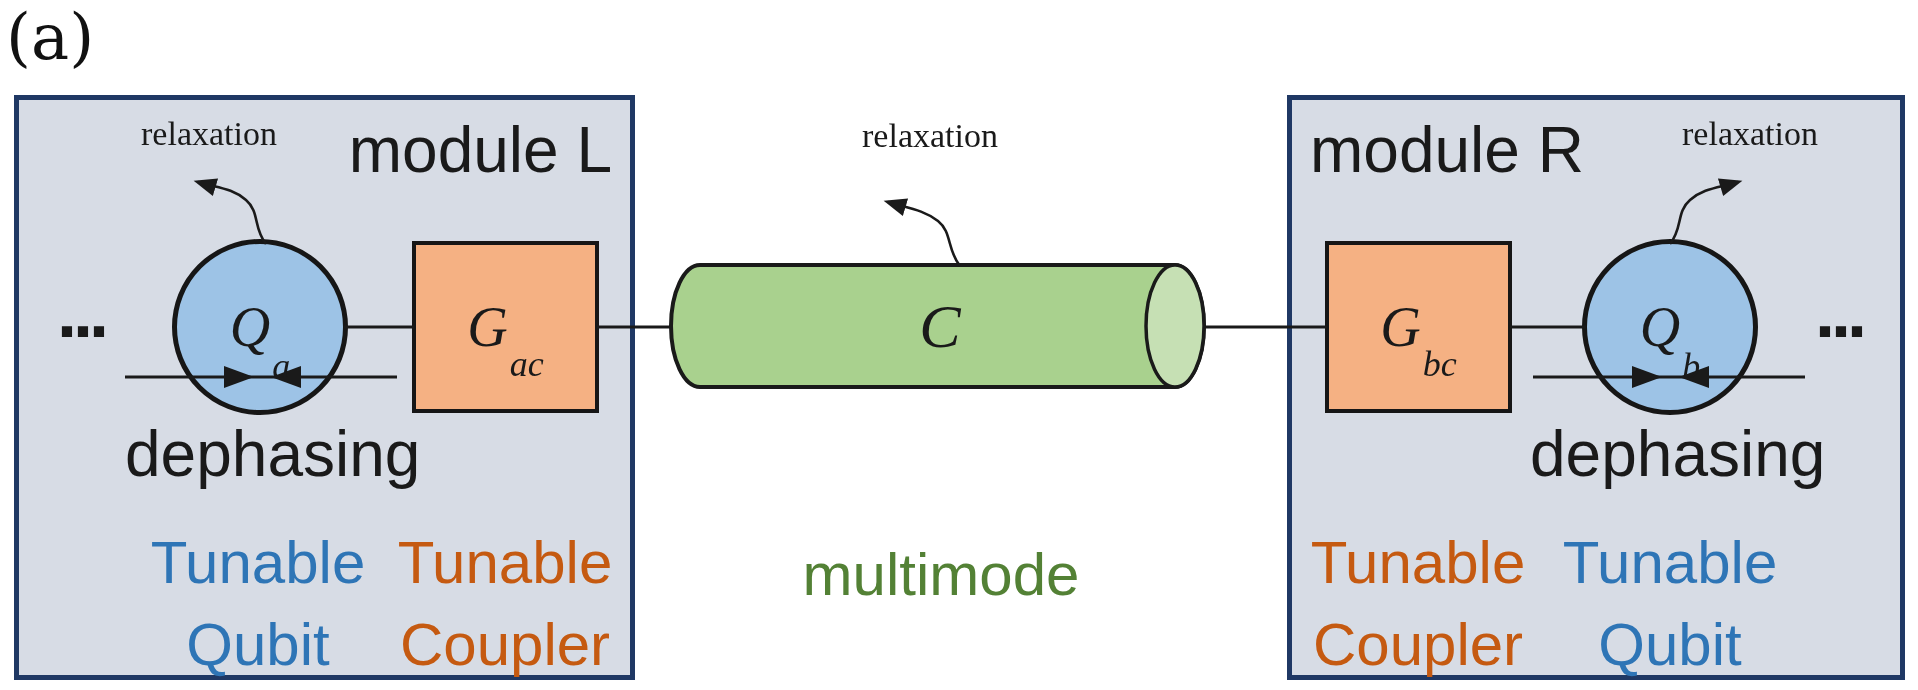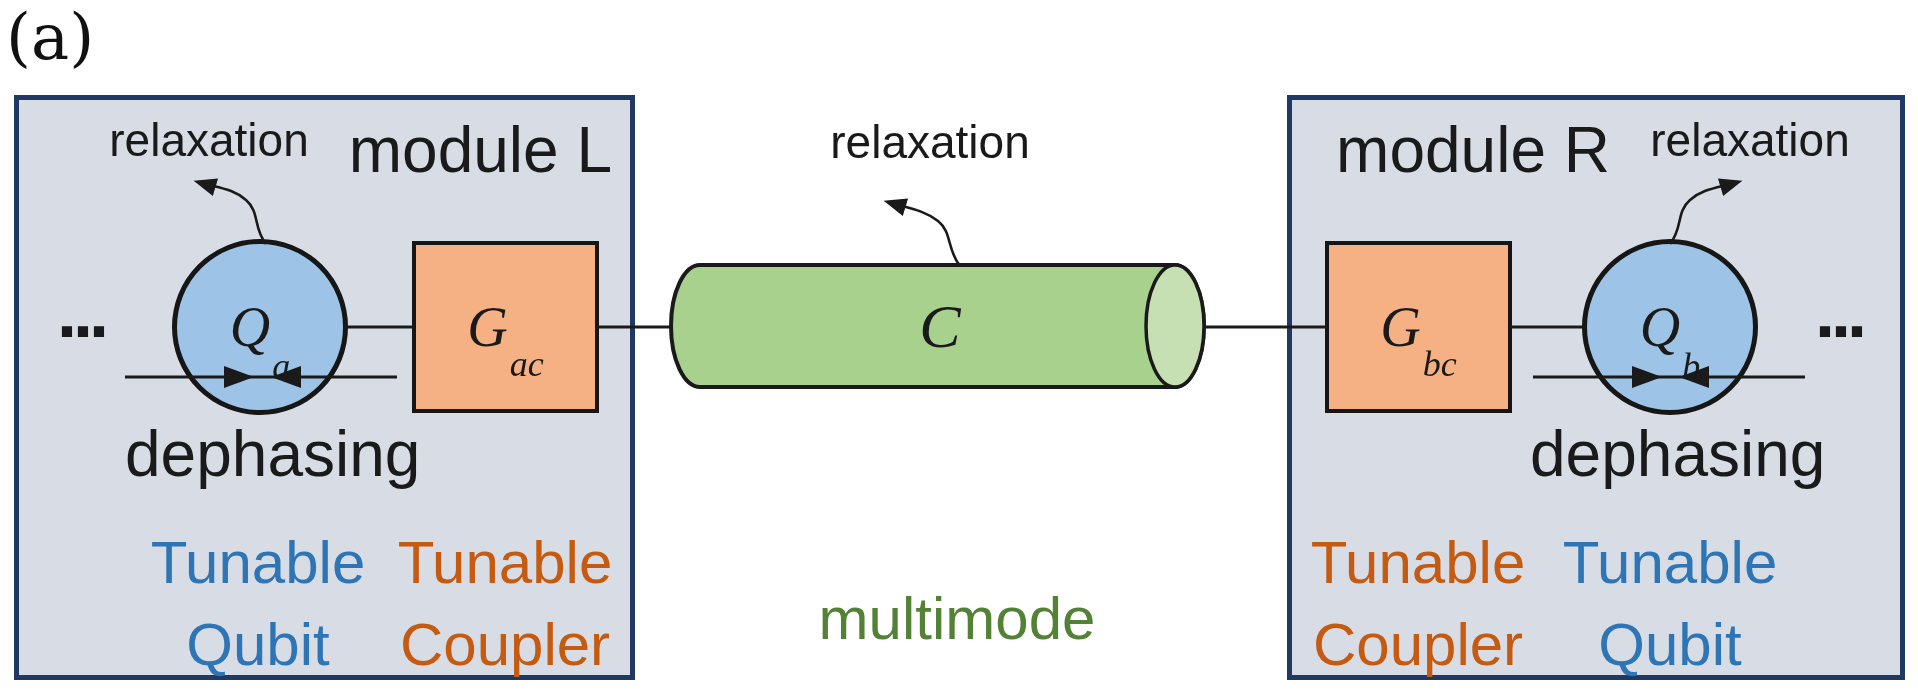--- a/index.html
+++ b/index.html
@@ -22,21 +22,21 @@
   .qc-r{left:1582px;top:239px;}
   
   .coupler-box{width:187px;height:172px;background:#f5b183;border:4px solid #161616;
     box-sizing:border-box;z-index:2;}
   .cb-l{left:412px;top:241px;}
   .cb-r{left:1325px;top:241px;}
   
   #overlay{left:0;top:0;width:1918px;height:690px;z-index:3;pointer-events:none;}
   
   .lbl{z-index:5;text-align:center;font-size:64px;line-height:1.15;white-space:nowrap;}
-  .sm{font-size:46px;}
+  .sm{font-size:34px;font-family:Liberation Serif, serif;}
   .cap{font-size:60px;line-height:1.36;}
   .blue{color:#2e75b6;}
   .orange{color:#c55a11;}
   .green{color:#538135;}
   .math{z-index:5;display:flex;align-items:center;justify-content:center;
     font-family:"Liberation Serif","DejaVu Serif",serif;font-style:italic;}
   .math .sym{font-size:56px;}
   .math .sub{font-size:36px;align-self:flex-end;transform:translateY(-28px);margin-left:2px;}
   .math-c .sym{font-size:62px;}
   .dots{z-index:5;font-size:72px;font-weight:bold;letter-spacing:-4px;line-height:72px;
@@ -114,25 +114,25 @@
   </div>
   <div class="abs lbl cap orange" style="left:395px;top:522px;width:220px;">
     <div>Tunable</div>
     <div>Coupler</div>
   </div>
 
   <div class="abs lbl sm" style="left:790px;top:116px;width:280px;">relaxation</div>
   <div class="abs math math-c" style="left:860px;top:286px;width:160px;height:80px;">
     <span class="sym">C</span>
   </div>
-  <div class="abs lbl cap green" style="left:800px;top:534px;width:314px;margin-top:44px;">
+  <div class="abs lbl cap green" style="left:784px;top:534px;width:314px;">
     <div>multimode</div>
   </div>
 
-  <div class="abs lbl" style="left:1310px;top:114px;width:300px;text-align:right;">module R</div>
+  <div class="abs lbl" style="left:1310px;top:114px;width:300px;text-align:left;">module R</div>
   <div class="abs lbl sm" style="left:1610px;top:114px;width:280px;">relaxation</div>
   <div class="abs math" style="left:1325px;top:241px;width:187px;height:172px;">
     <span class="sym">G</span>
     <span class="sub">bc</span>
   </div>
   <div class="abs math" style="left:1582px;top:239px;width:176px;height:176px;">
     <span class="sym">Q</span>
     <span class="sub">b</span>
   </div>
   <div class="abs lbl" style="left:1530px;top:418px;width:280px;">dephasing</div>

